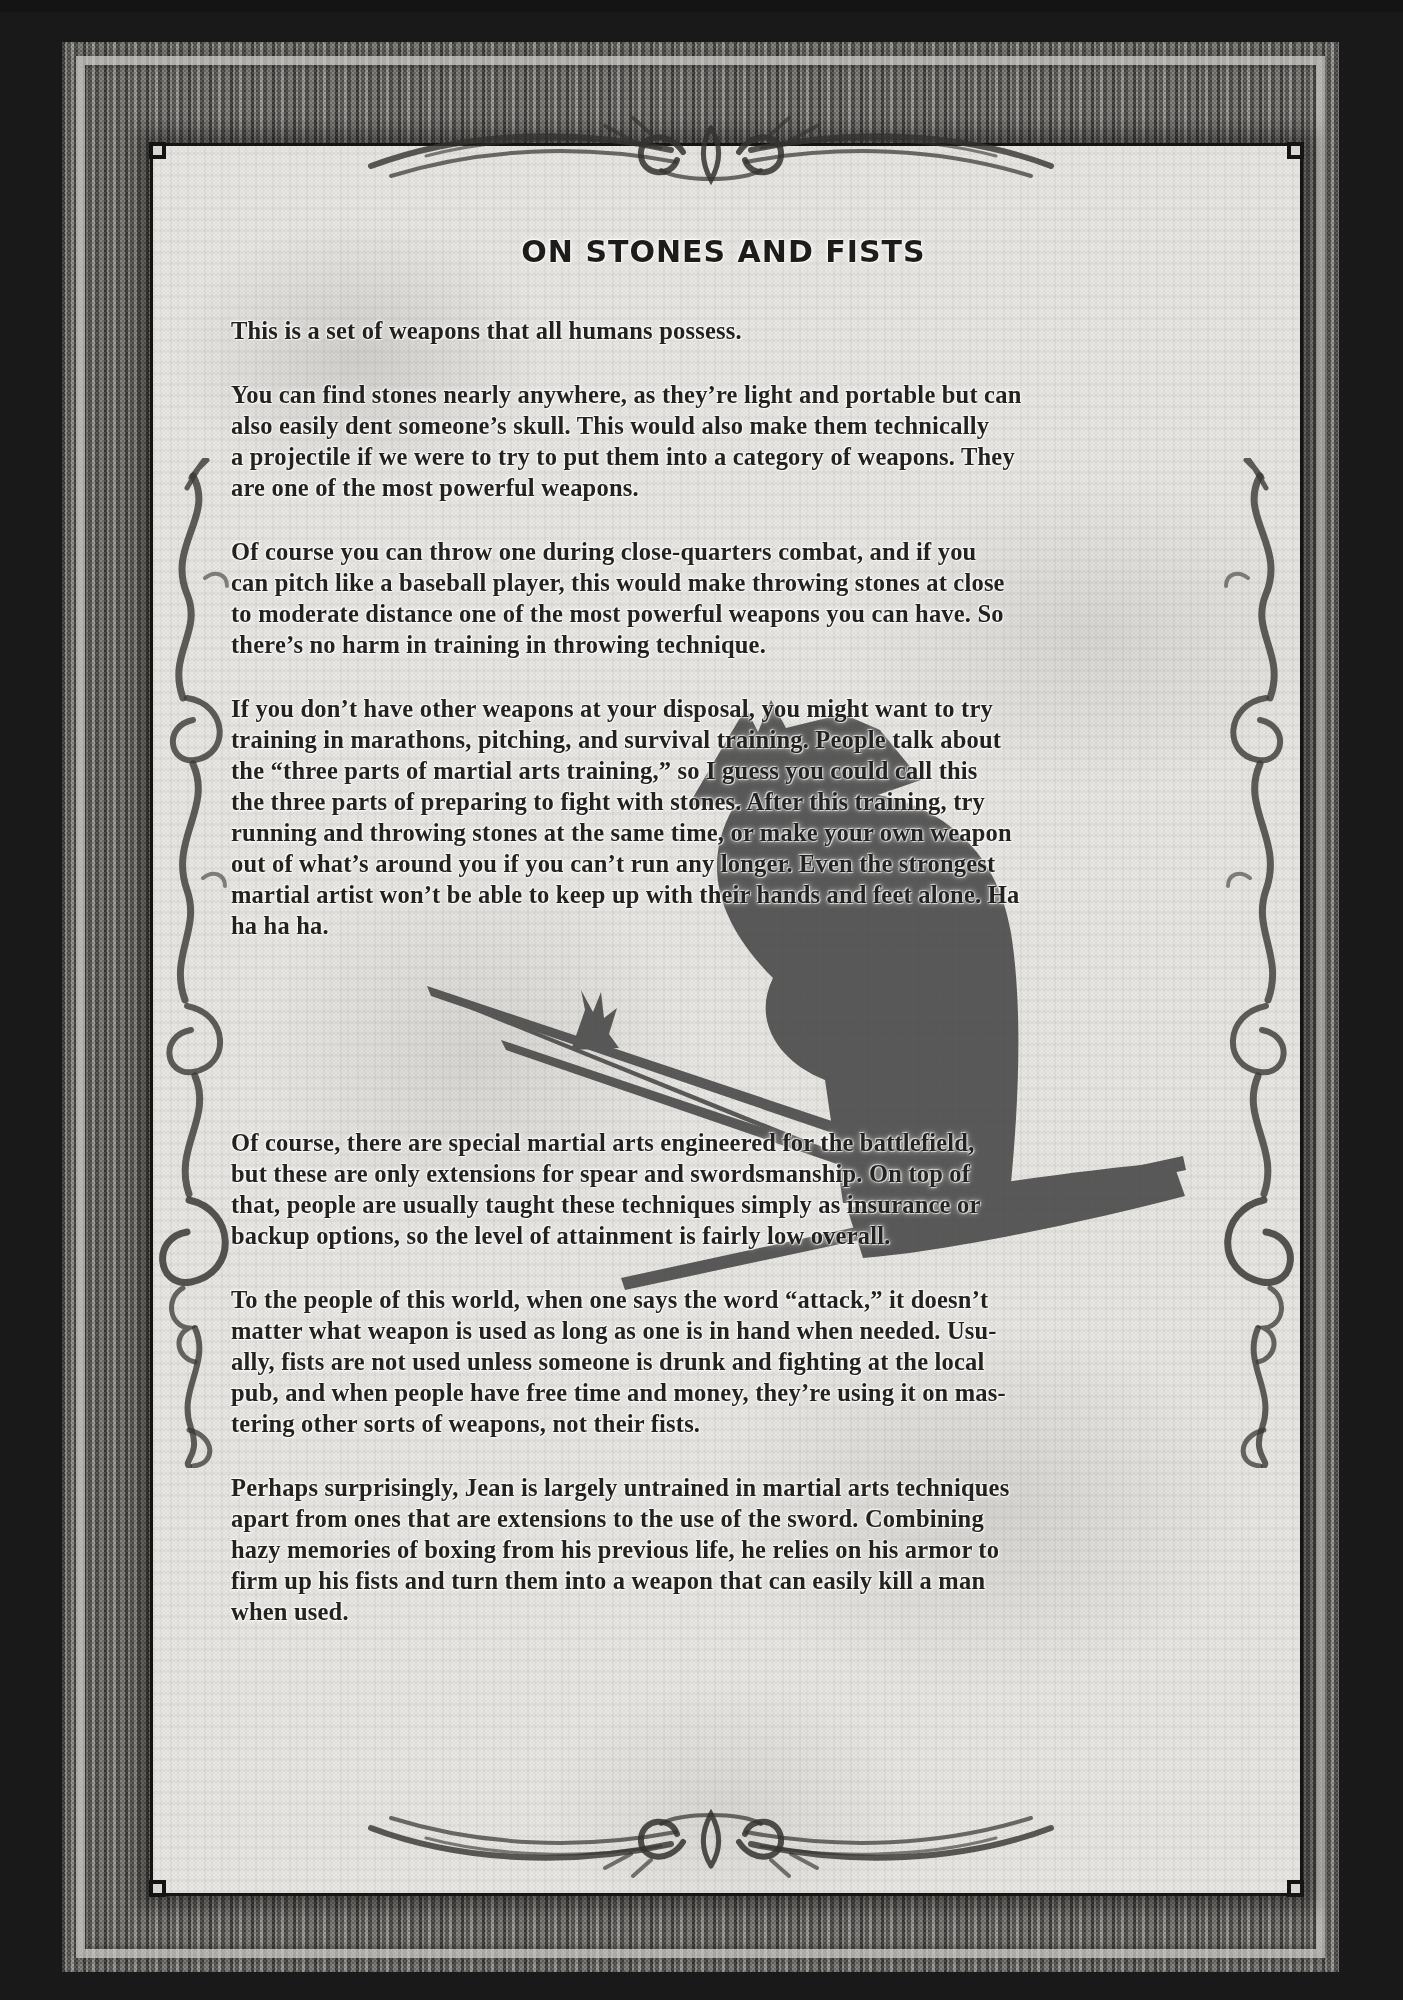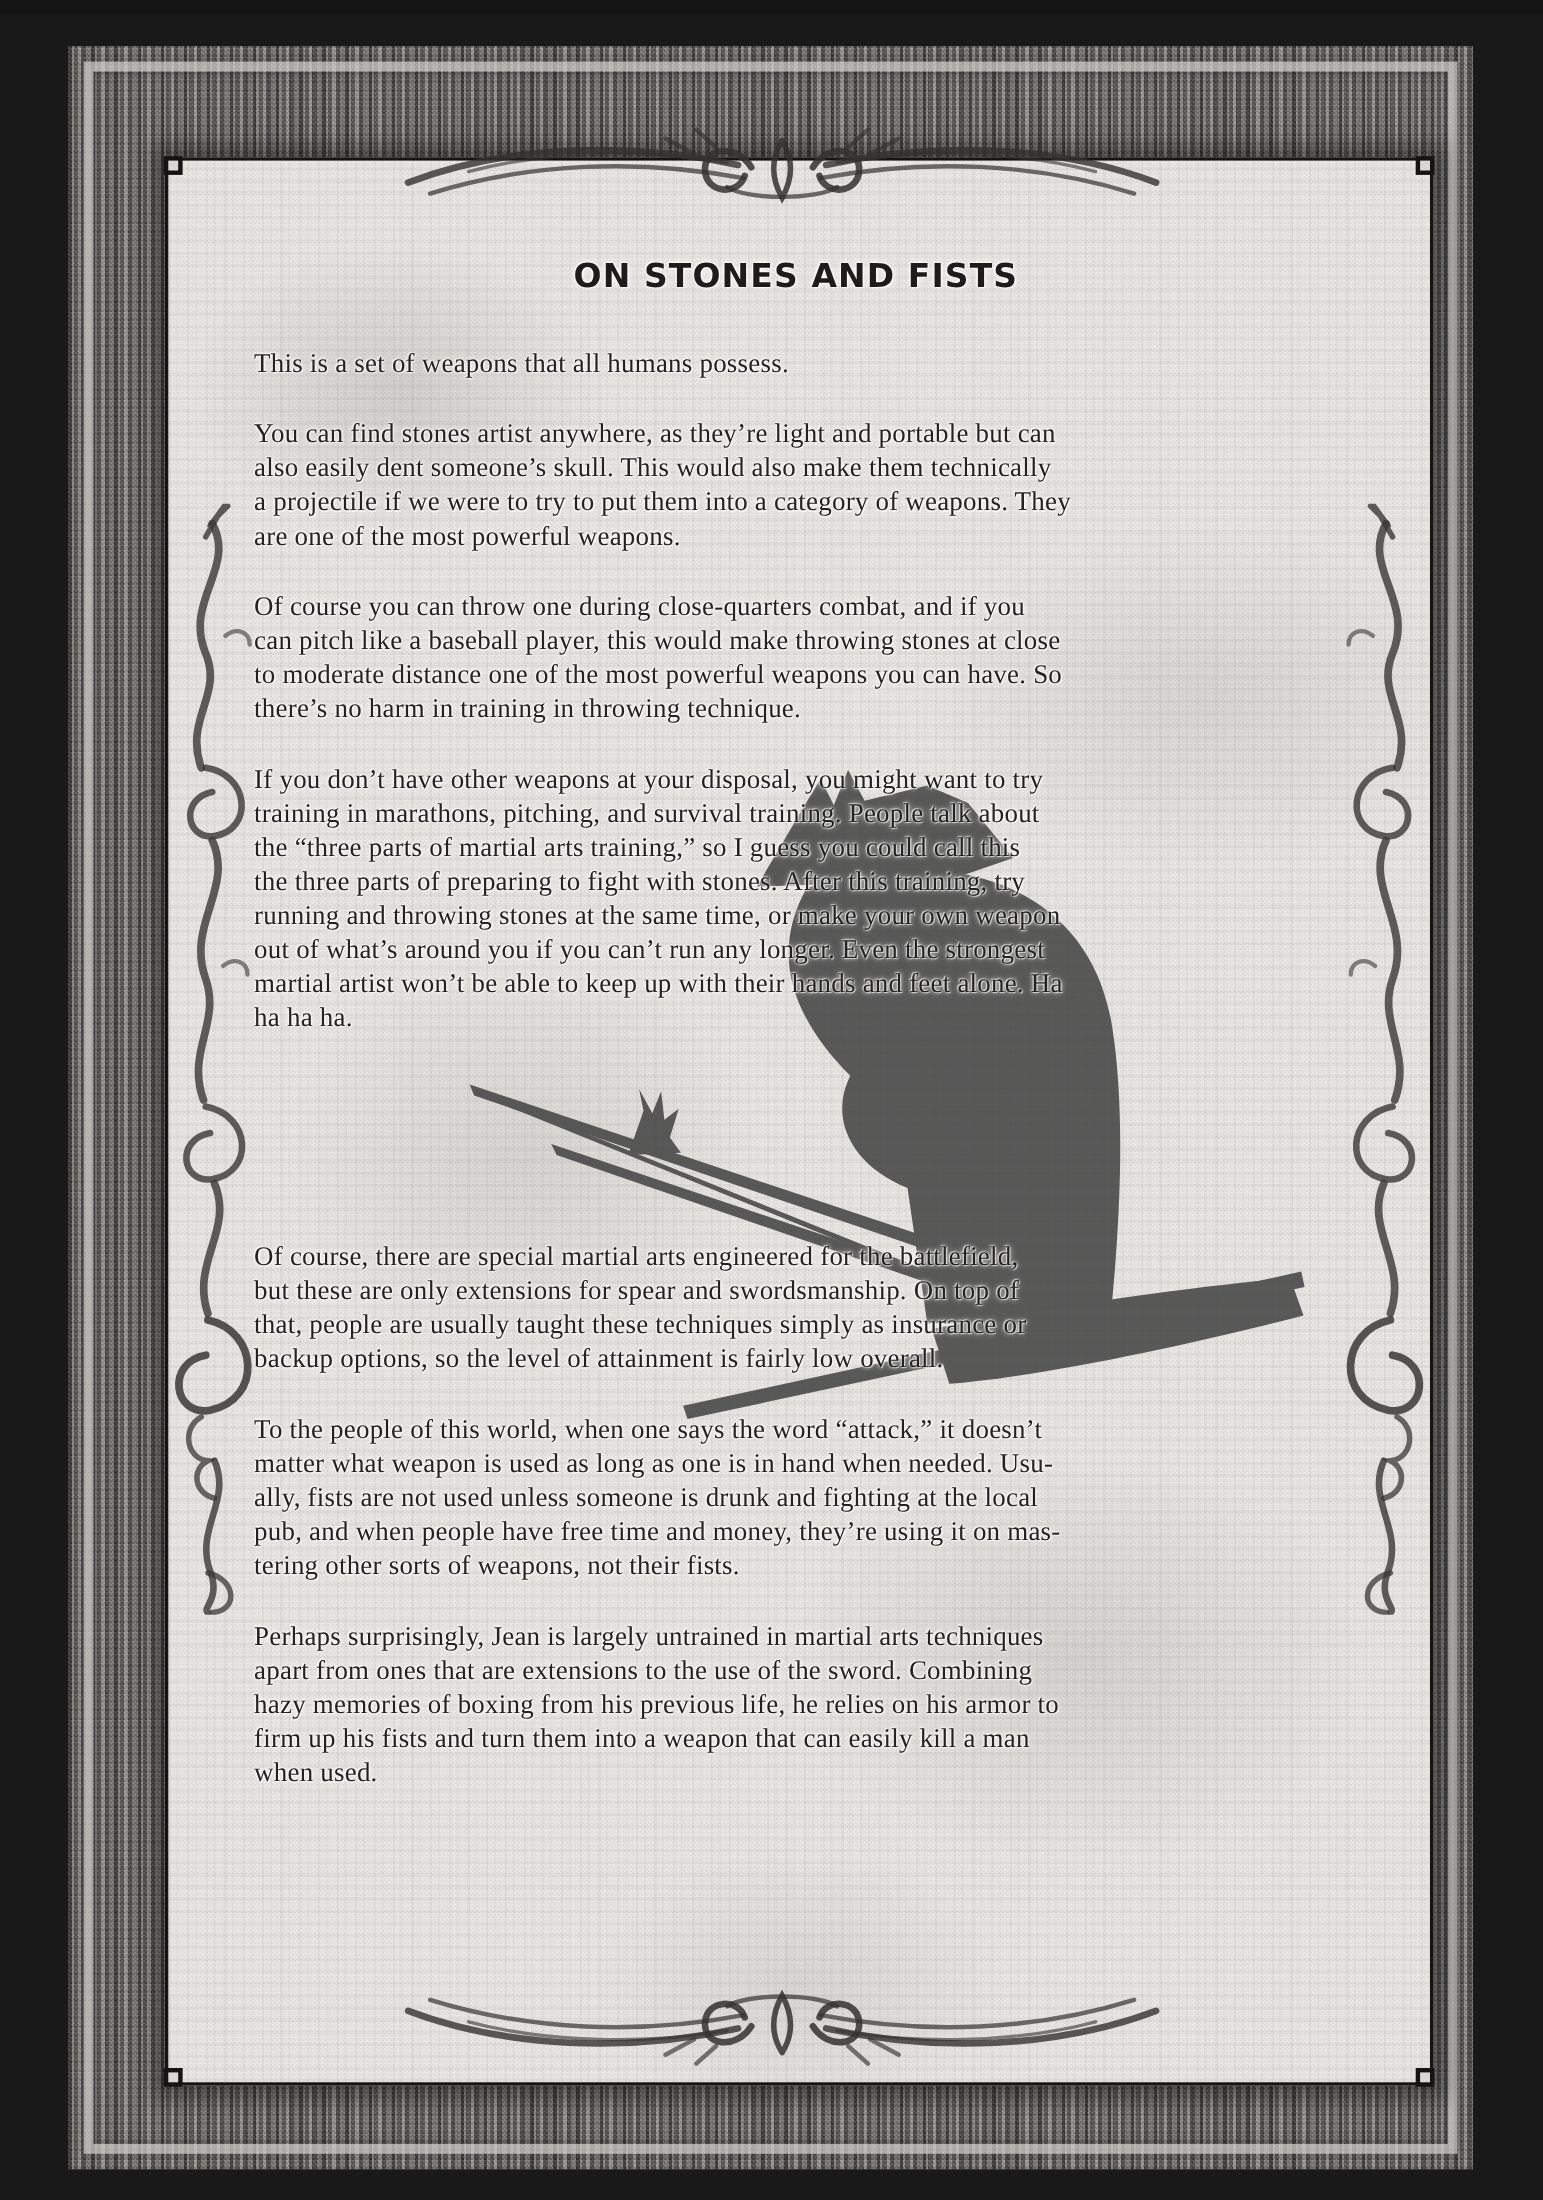--- a/index.html
+++ b/index.html
@@ -50,21 +50,21 @@
   .right-scroll{right:0px;top:312px;width:82px;height:1010px;transform:scaleX(-1);}
   .illustration{left:150px;top:532px;width:900px;height:622px;}
   
   .content{position:relative;z-index:4;padding:88px 84px 0 78px;}
   .title{margin:0 0 45px 0;text-align:center;
      font-family:"DejaVu Sans", sans-serif;font-weight:bold;
      font-size:30px;line-height:36px;letter-spacing:1px;color:#1d1c1b;
      text-shadow:0 0 3px rgba(255,255,255,.95),0 0 7px rgba(255,255,255,.8),
        1px 1px 0 rgba(255,255,255,.6),-1px -1px 0 rgba(255,255,255,.6);}
   .para{margin:0 0 33px 0;white-space:pre-line;
-     font-size:24.5px;line-height:31px;font-weight:400;color:#242220;letter-spacing:.2px;
+     font-size:24.5px;line-height:31px;font-weight:700;color:#242220;letter-spacing:.2px;
      text-shadow:0 0 3px rgba(255,255,255,.95),0 0 6px rgba(255,255,255,.8),
        1px 1px 0 rgba(255,255,255,.55),-1px -1px 0 rgba(255,255,255,.55);}
   .para.gap-after-illustration{margin-bottom:186px;}
 </style>
 </head>
 <body>
 
 <div class="canvas">
 
   <div class="frame">
@@ -159,21 +159,21 @@
           <path d="M318,600 L880,478 L883,492 L322,612 Z"></path>
 
           <path d="M544,530 C612,518 752,494 870,484 L882,518 C782,544 642,574 560,580 Z"></path>
         </g>
       </svg>
     </div>
 
     <div class="content">
       <h1 class="title">ON STONES AND FISTS</h1>
       <p class="para">This is a set of weapons that all humans possess.</p>
-      <p class="para">You can find stones artist anywhere, as they’re light and portable but can
+      <p class="para">You can find stones nearly anywhere, as they’re light and portable but can
 also easily dent someone’s skull. This would also make them technically
 a projectile if we were to try to put them into a category of weapons. They
 are one of the most powerful weapons.</p>
       <p class="para">Of course you can throw one during close-quarters combat, and if you
 can pitch like a baseball player, this would make throwing stones at close
 to moderate distance one of the most powerful weapons you can have. So
 there’s no harm in training in throwing technique.</p>
       <p class="para gap-after-illustration">If you don’t have other weapons at your disposal, you might want to try
 training in marathons, pitching, and survival training. People talk about
 the “three parts of martial arts training,” so I guess you could call this

